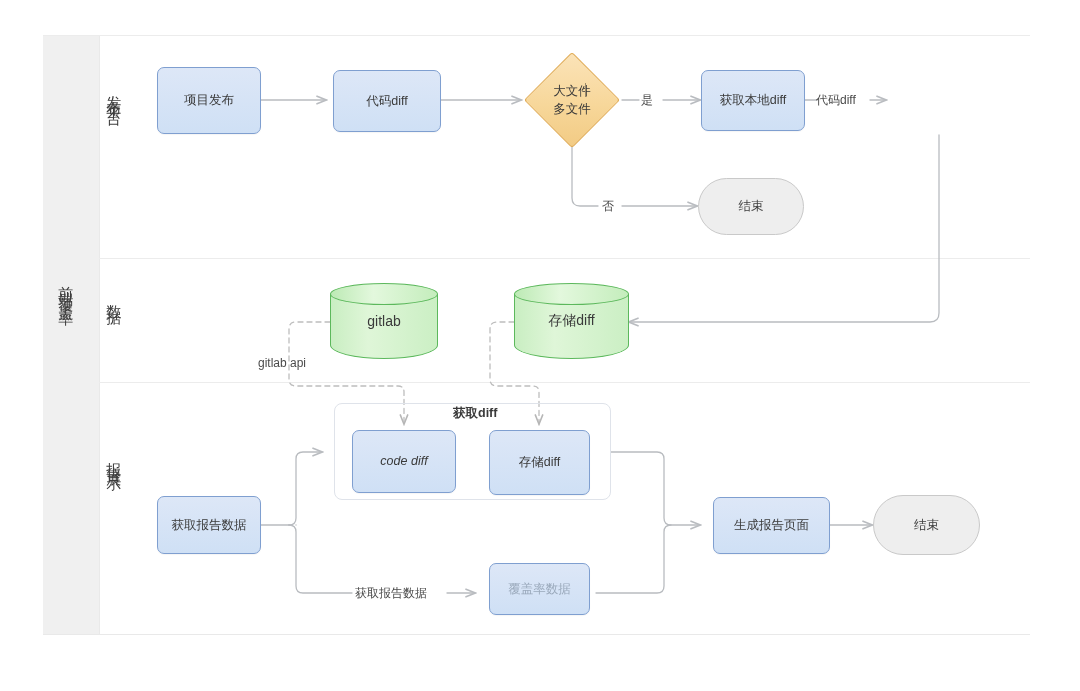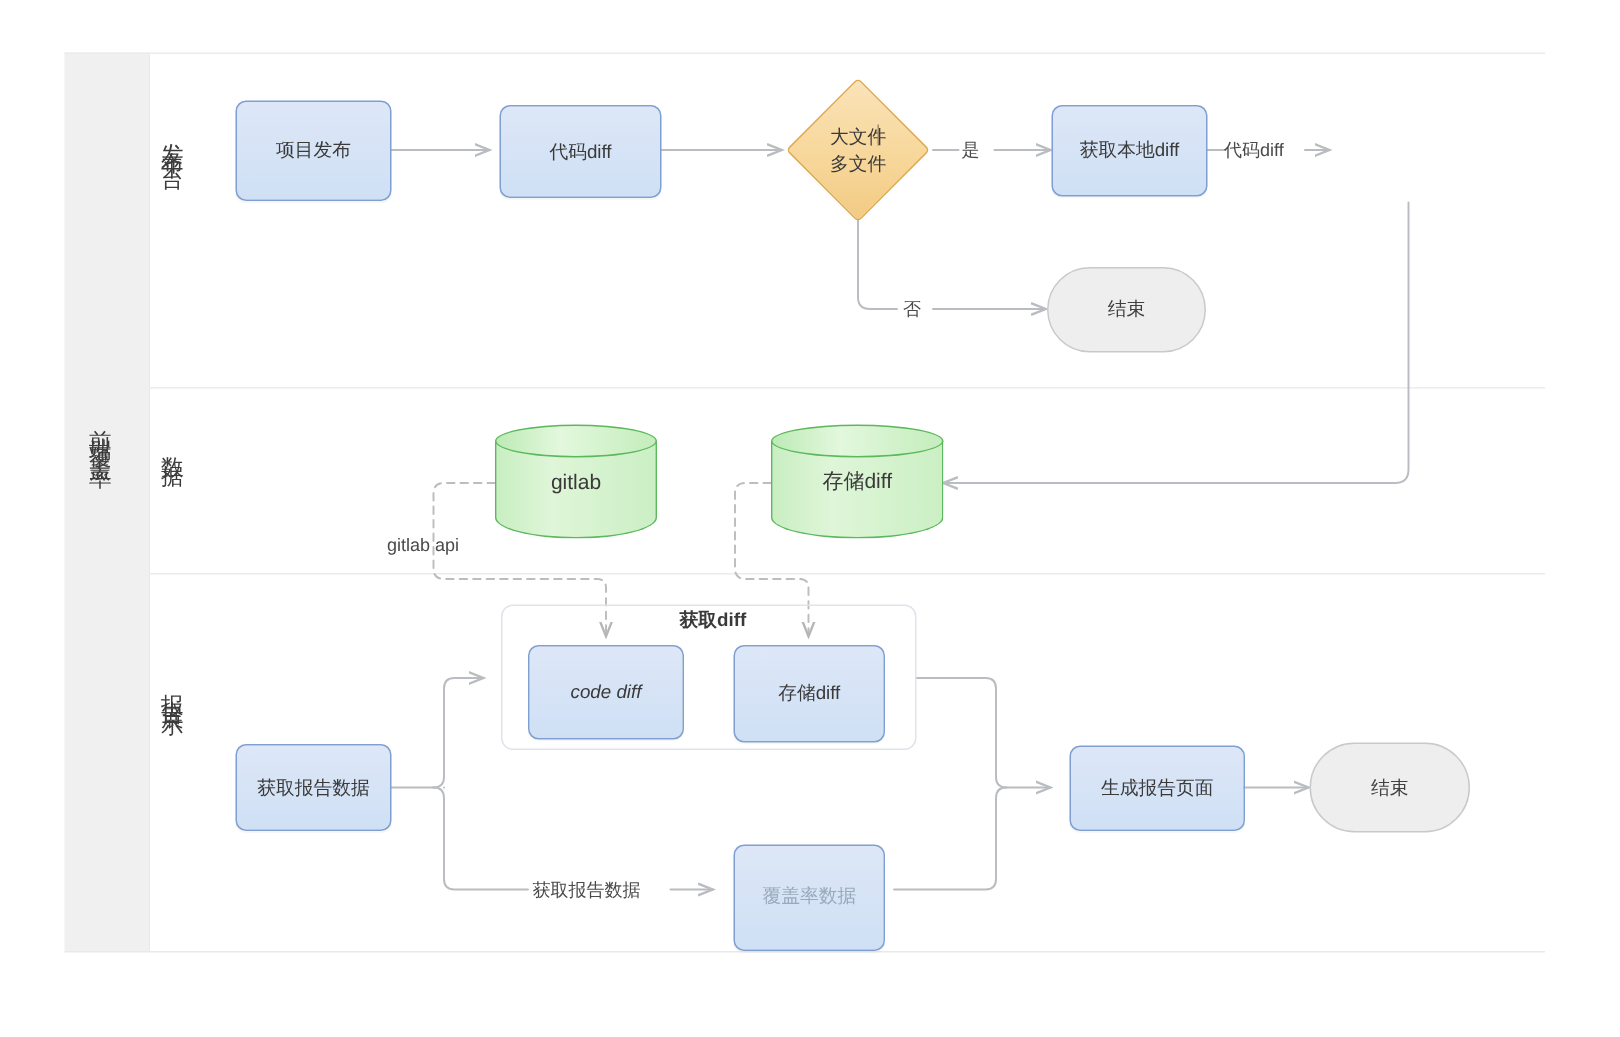--- a/index.html
+++ b/index.html
@@ -169,21 +169,21 @@
 
   <div class="group-box" style="left:334px;top:403px;width:277px;height:97px;"></div>
   <div class="group-title" style="left:448px;top:405px;">获取diff</div>
 
   <div class="node proc" style="left:352px;top:430px;width:104px;height:63px;font-style:italic;">code  diff</div>
 
   <div class="node proc" style="left:489px;top:430px;width:101px;height:65px;">存储diff</div>
 
   <div class="node proc" style="left:157px;top:496px;width:104px;height:58px;">获取报告数据</div>
 
-  <div class="node proc muted" style="left:489px;top:563px;width:101px;height:71px;font-family:Liberation Mono, monospace;">覆盖率数据</div>
+  <div class="node proc muted" style="left:489px;top:563px;width:101px;height:52px;">覆盖率数据</div>
 
   <div class="node proc" style="left:713px;top:497px;width:117px;height:57px;">生成报告页面</div>
 
   <div class="node term" style="left:873px;top:495px;width:107px;height:60px;">结束</div>
 
   <div class="elabel" style="left:355px;top:585px;">获取报告数据</div>
 
 </div>
 
 </body></html>

